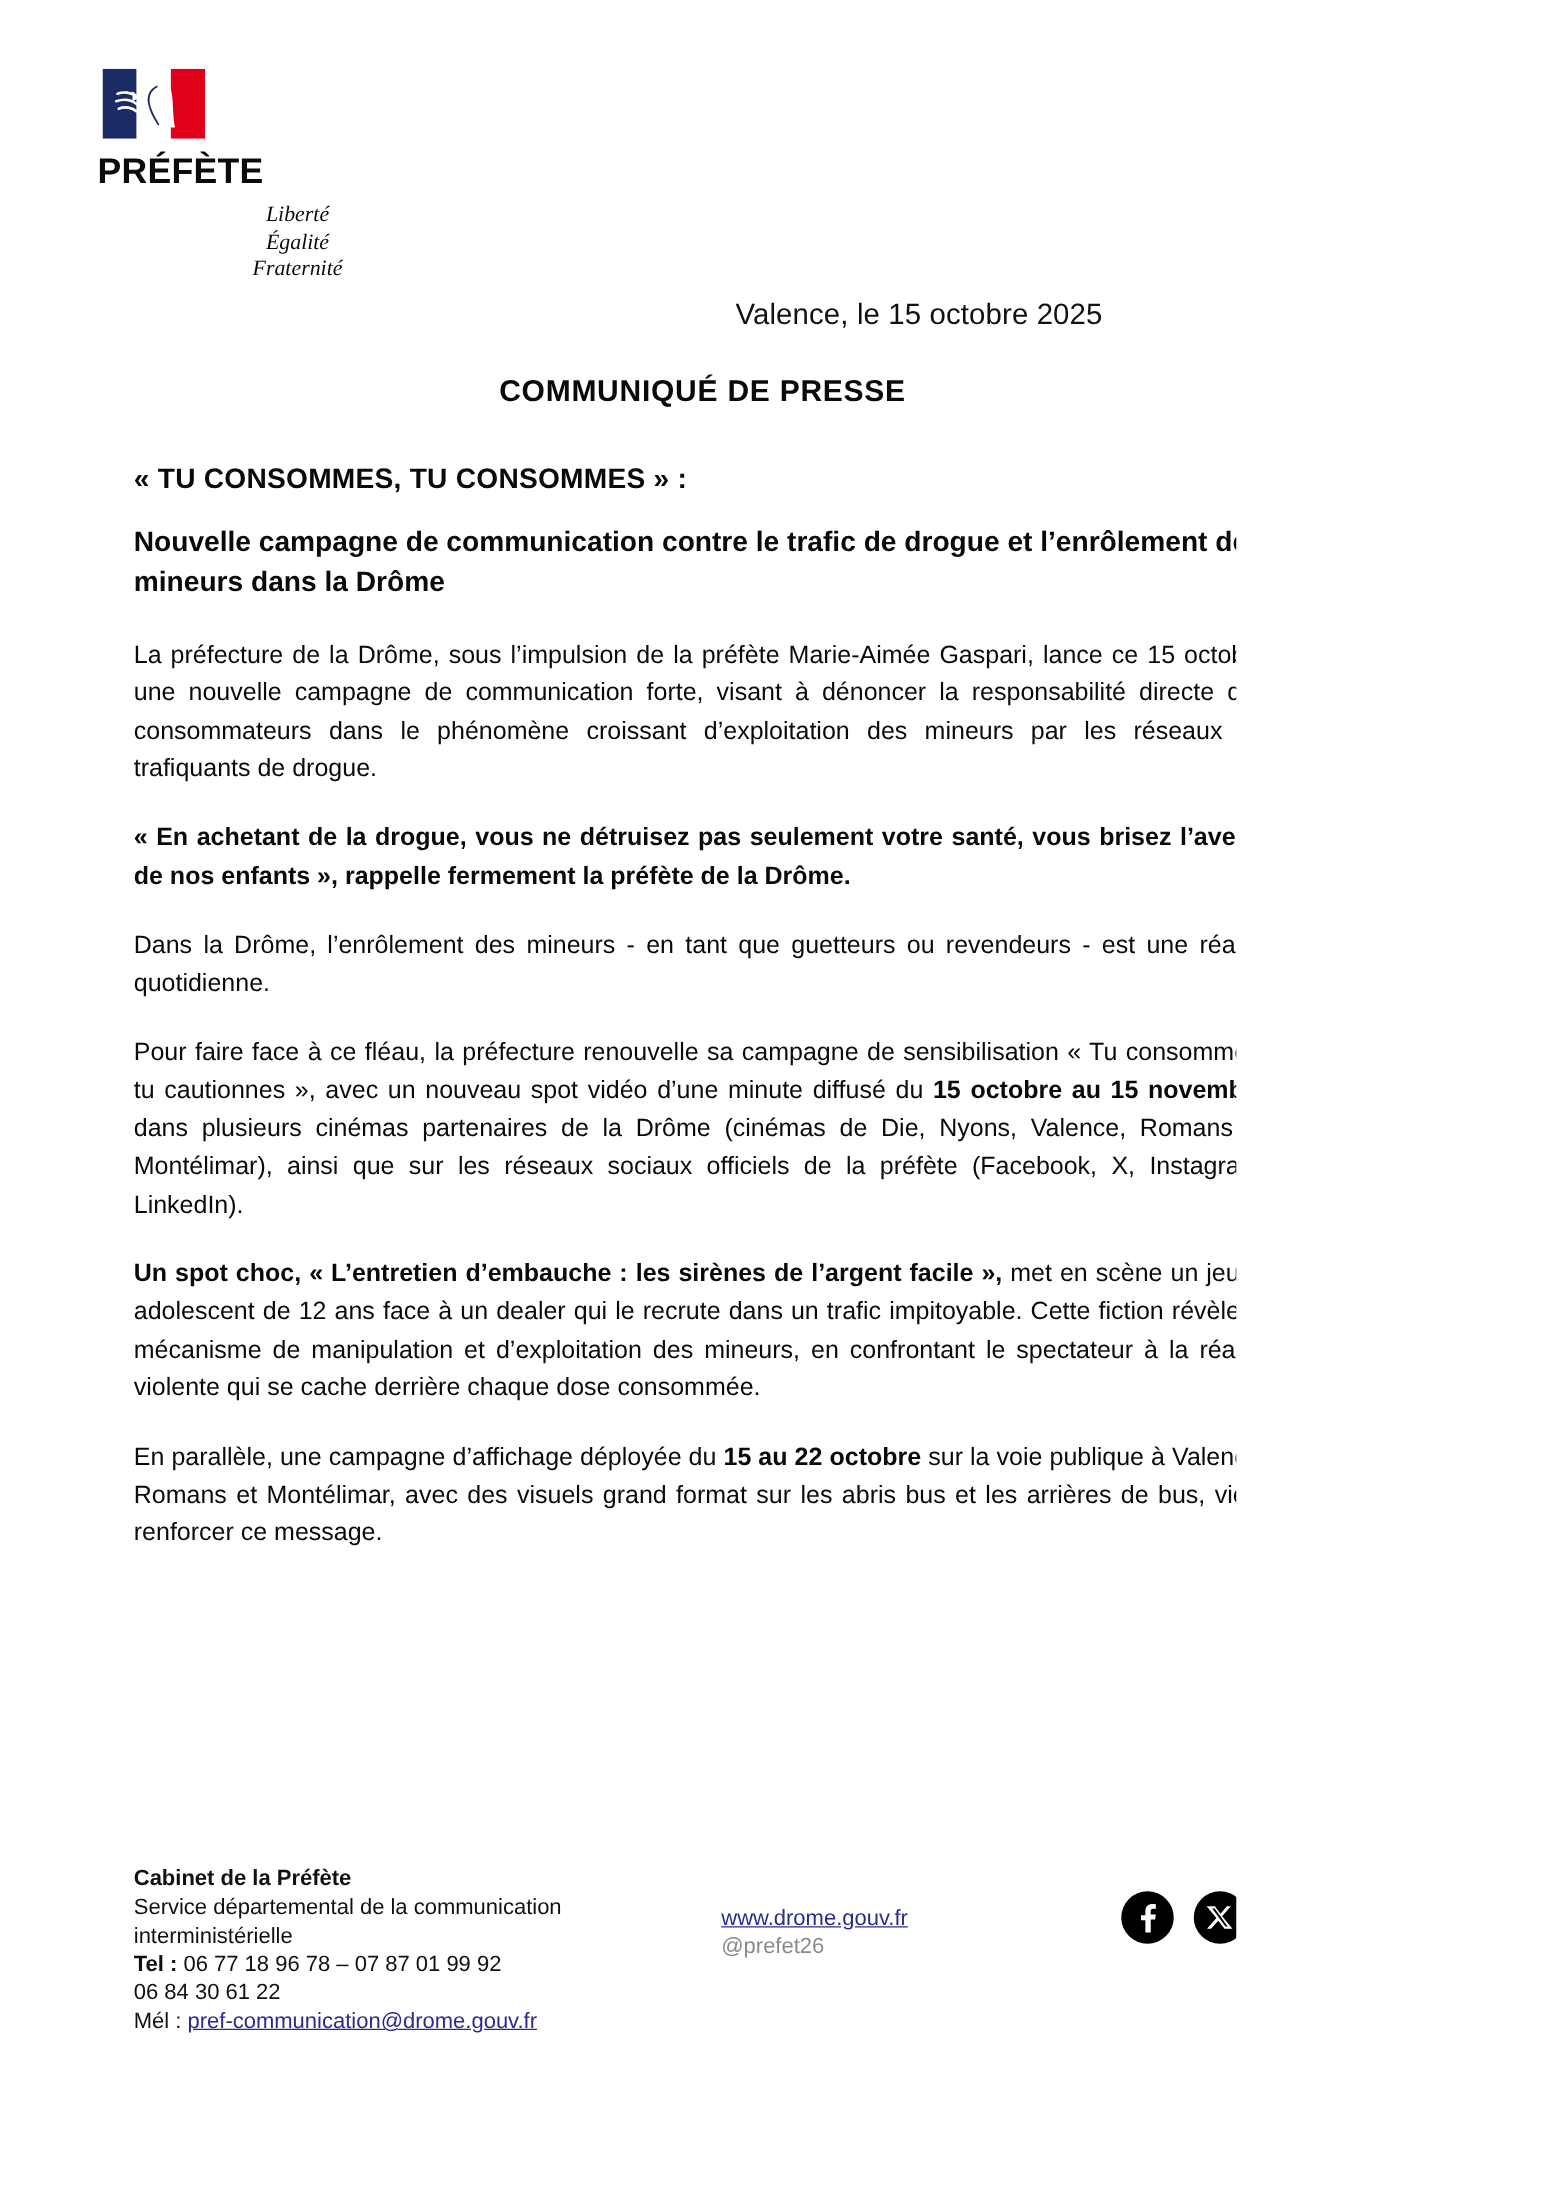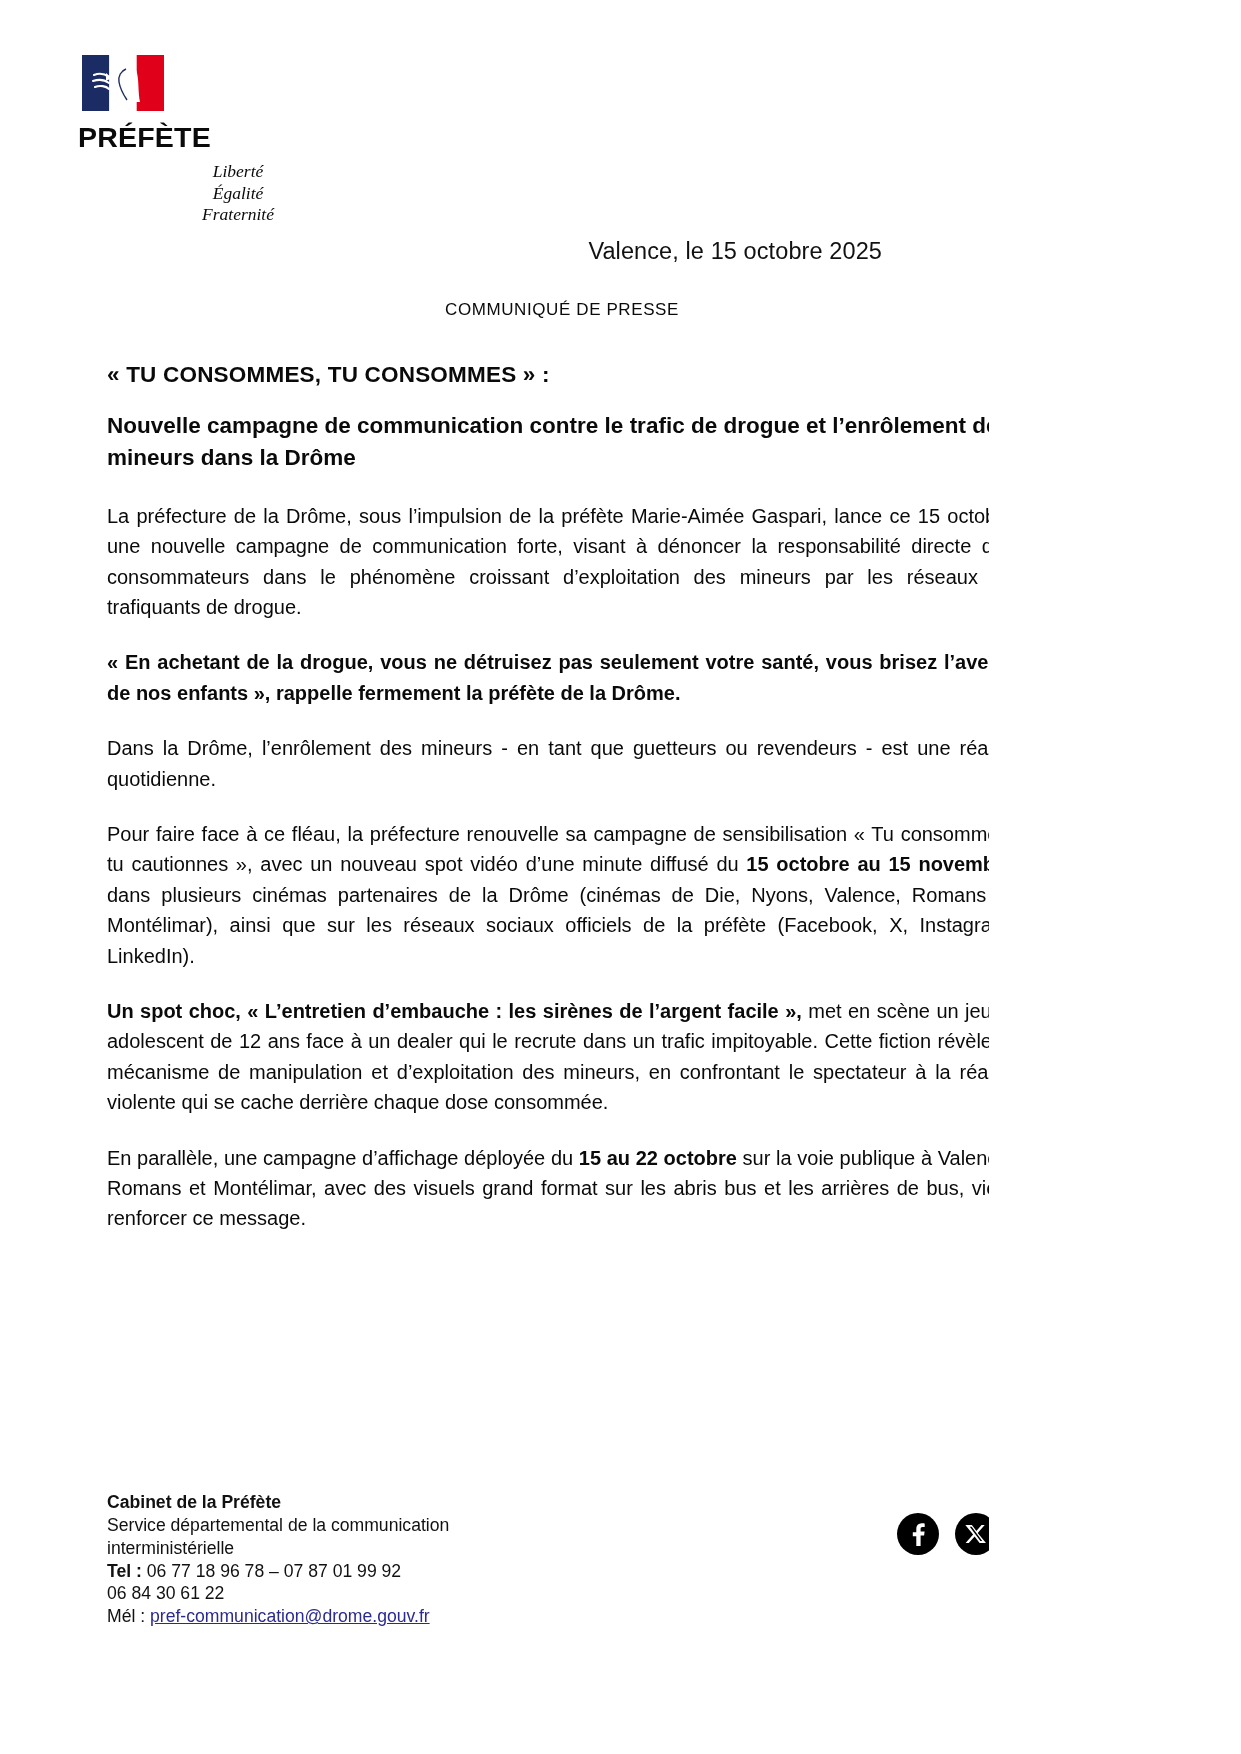--- a/index.html
+++ b/index.html
@@ -67,22 +67,22 @@
 
   
   .content {
     position: absolute;
     left: 107px;
     top: 300px;
     width: 910px;
   }
   .cp-title {
     text-align: center;
-    font-weight: normal;
-    font-size: 17px;
+    font-weight: bold;
+    font-size: 24px;
     letter-spacing: 0.6px;
     margin: 0 0 42px 0;
   }
   .kicker {
     font-weight: bold;
     font-size: 22.5px;
     letter-spacing: 0.2px;
     margin: 0 0 22px 0;
   }
   .subtitle {
@@ -211,20 +211,24 @@
 
     <div class="footer-contact">
       <div class="fc-strong">Cabinet de la Préfète</div>
       <div>Service départemental de la communication</div>
       <div>interministérielle</div>
       <div><span class="fc-strong">Tel :</span> <span>06 77 18 96 78 – 07 87 01 99 92</span></div>
       <div>06 84 30 61 22</div>
       <div><span>Mél :</span> <a class="link" href="#">pref-communication@drome.gouv.fr</a></div>
     </div>
 
+    <div class="footer-links">
+      <div><a class="link" href="#">www.drome.gouv.fr</a></div>
+      <div class="handle">@prefet26</div>
+    </div>
 
     <div class="socials">
       <span class="soc">
         <svg width="26" height="26" viewBox="0 0 26 26">
             <path d="M15.6 25V14.6h3.5l.5-4h-4V8c0-1.2.3-2 2-2h2.1V2.4C19.3 2.3 18.2 2.2 17 2.2c-3.4 0-5.7 2-5.7 5.8v3.2H7.8v4h3.5V25z" fill="#ffffff"></path>
           </svg>
       </span>
       <span class="soc">
         <svg width="24" height="24" viewBox="0 0 24 24">
             <path d="M17.5 3h3.2l-7 8L22 21h-6.4l-5-6.5L4.8 21H1.6l7.5-8.6L1.3 3h6.6l4.5 6zM16.4 19.1h1.8L7.7 4.8H5.8z" fill="#ffffff"></path>

